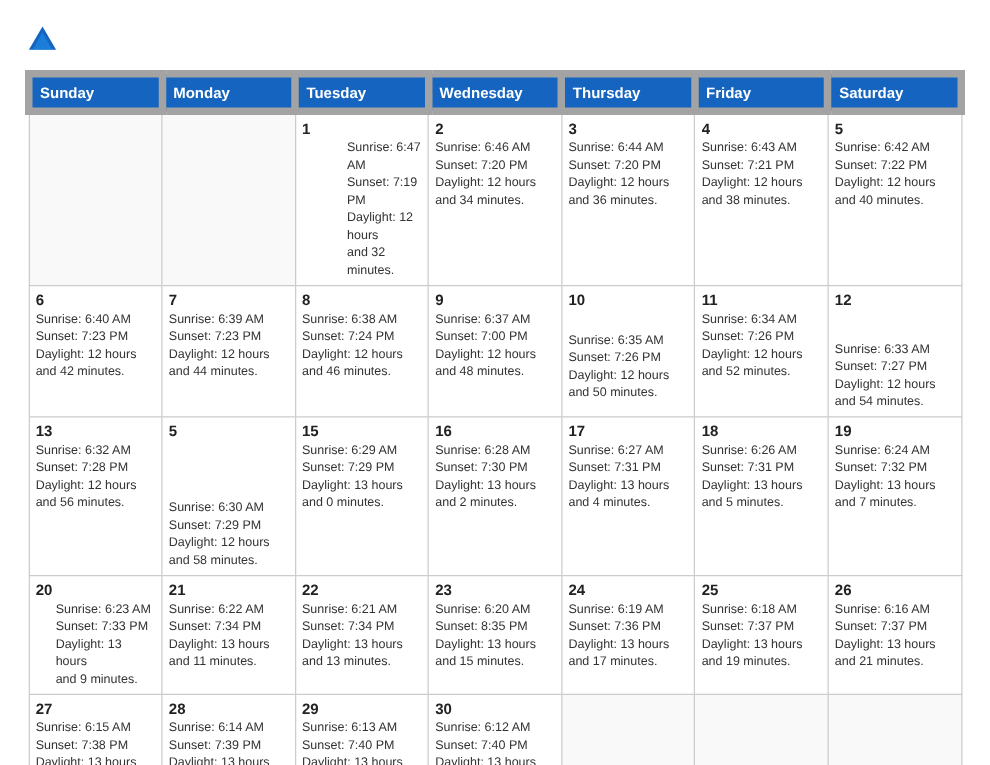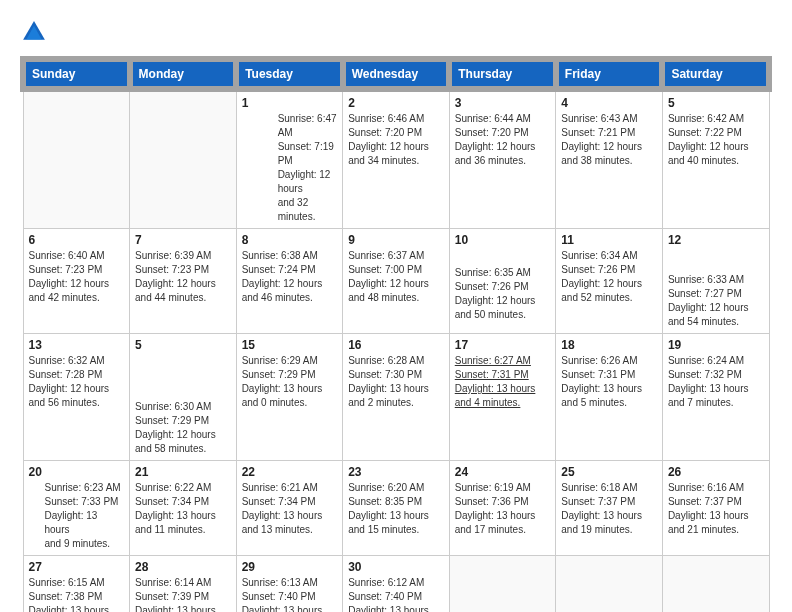--- a/index.html
+++ b/index.html
@@ -249,21 +249,21 @@
           </td>
           <td>
             <span class="day-number">16</span>
             <div class="day-info" style="white-space: pre-line;">Sunrise: 6:28 AM
 Sunset: 7:30 PM
 Daylight: 13 hours
 and 2 minutes.</div>
           </td>
           <td>
             <span class="day-number">17</span>
-            <div class="day-info" style="white-space: pre-line; text-decoration: underline;">Sunrise: 6:27 AM
+            <div class="day-info" style="white-space: pre-line;">Sunrise: 6:27 AM
 Sunset: 7:31 PM
 Daylight: 13 hours
 and 4 minutes.</div>
           </td>
           <td>
             <span class="day-number">18</span>
             <div class="day-info" style="white-space: pre-line;">Sunrise: 6:26 AM
 Sunset: 7:31 PM
 Daylight: 13 hours
 and 5 minutes.</div>

